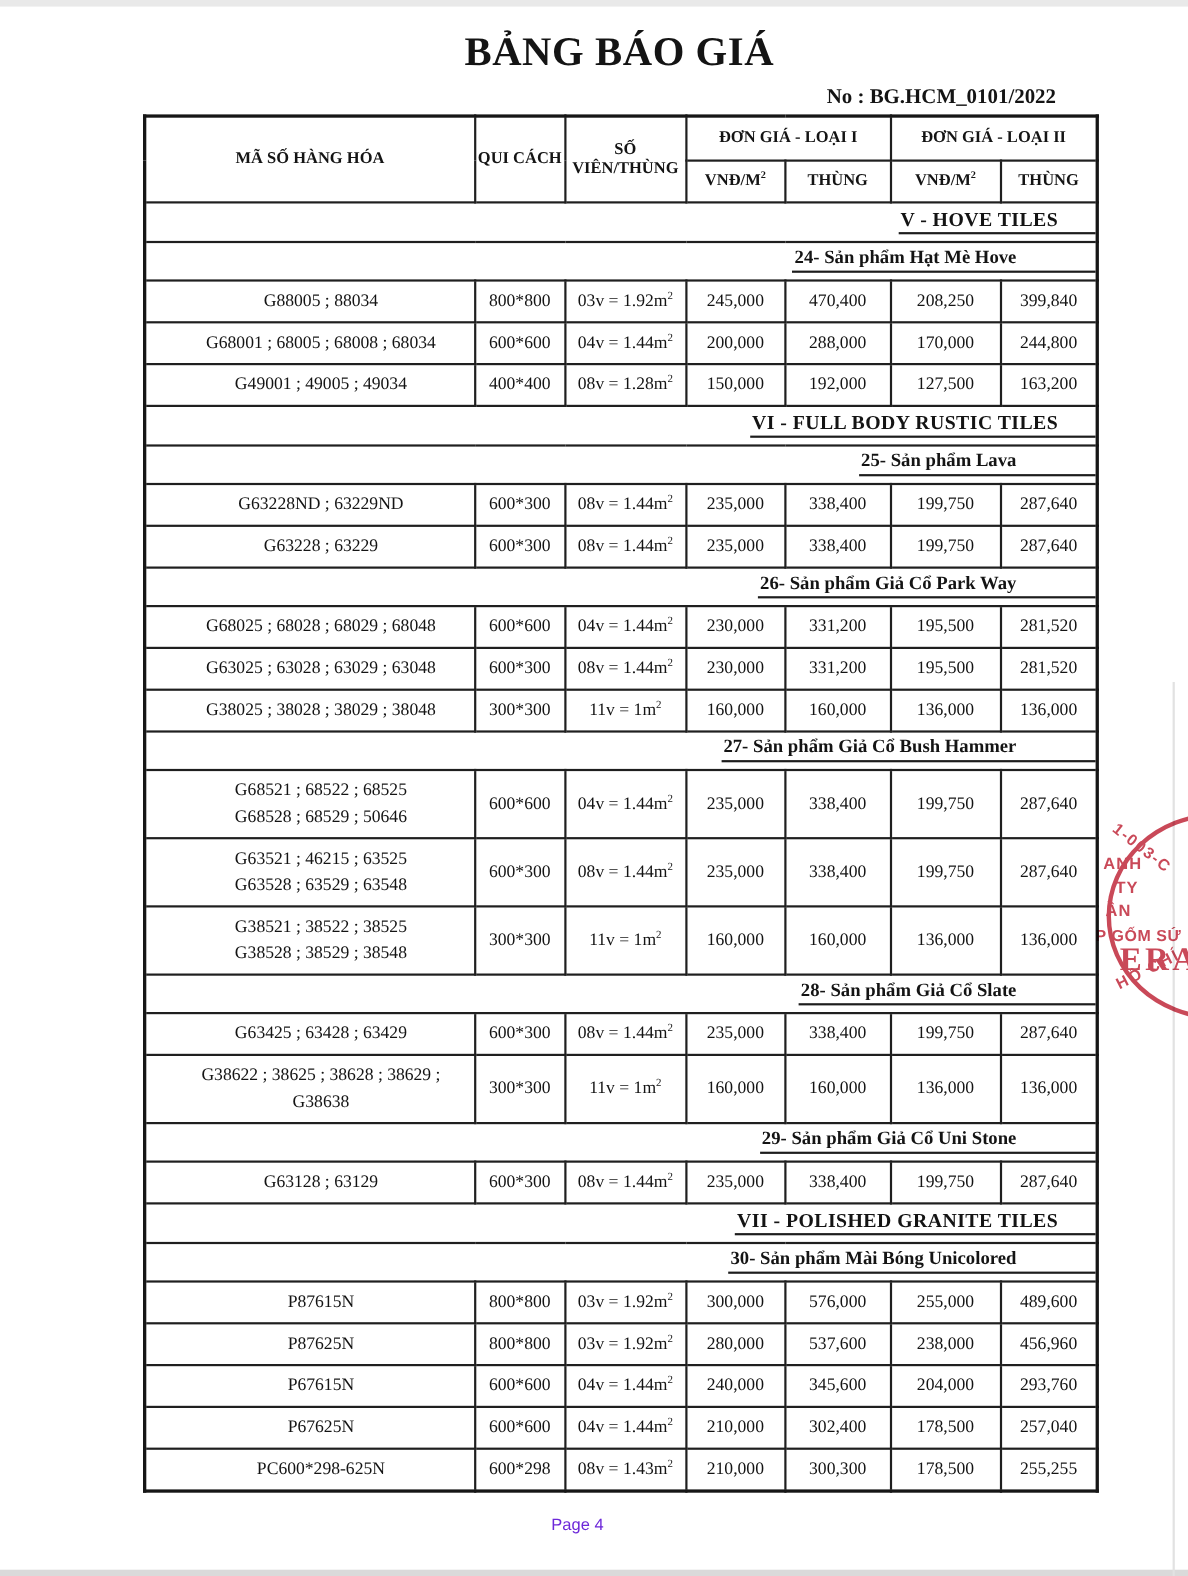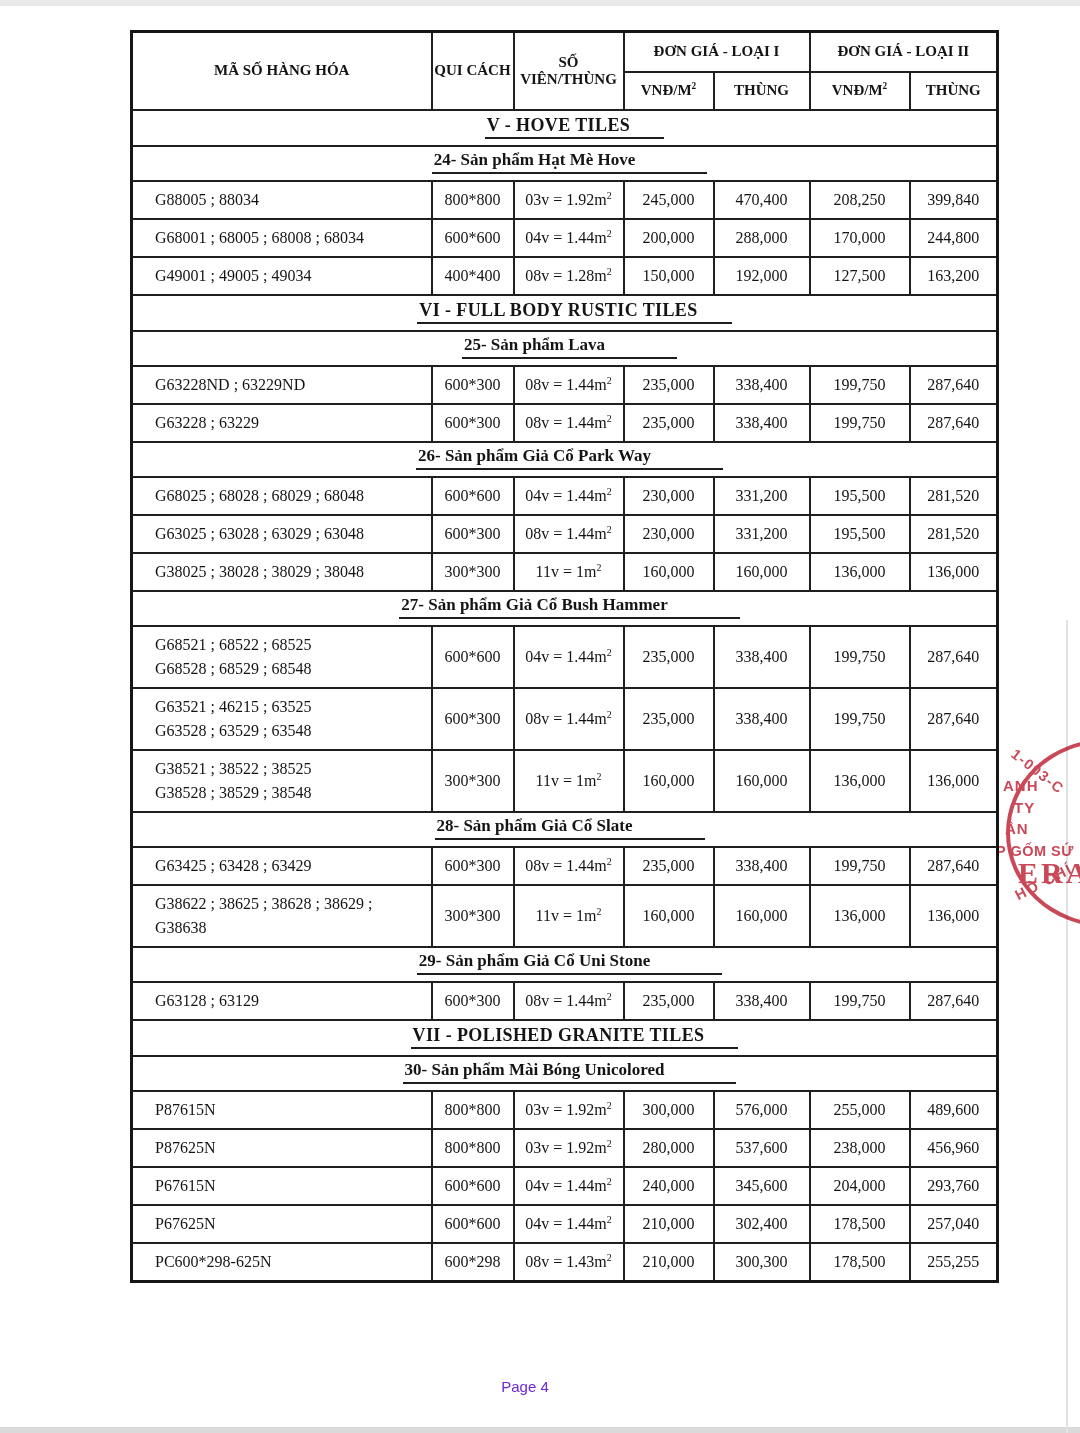--- a/index.html
+++ b/index.html
@@ -19,29 +19,29 @@
   table.price-table{
     border-collapse:collapse;table-layout:fixed;width:866px;margin-top:4px;
     border:3px solid #161616;
   }
   .price-table th,.price-table td{border:2px solid #1f1f1f;}
   .price-table thead th{font-size:15px;font-weight:bold;text-align:center;padding:2px 1px;}
   .price-table thead tr.h1{height:40px;}
   .price-table thead tr.h2{height:38px;}
   sup{font-size:.62em;line-height:0;}
 
-  .section-row td,.group-row td{border-left:none;border-right:none;text-align:center;}
+  .section-row td,.group-row td{border-left:none;border-right:none;text-align:right;}
   .section-row td{padding:4px 0 6px 20px;}
   .group-row td{padding:3px 0 6px 10px;}
   .uline{display:inline-block;border-bottom:2.5px solid #1d1d1d;}
   .section-row .uline{font-size:18px;font-weight:bold;padding:0 34px 1px 2px;letter-spacing:.4px;}
   .group-row .uline{font-size:17px;font-weight:bold;padding:0 72px 2px 2px;}
 
   .item-row td{font-size:16px;text-align:center;padding:6px 2px;line-height:24px;}
-  .item-row td.c-codes{text-align:left;padding-left:22px;}
+  .item-row td.c-codes{text-align:center;padding-left:22px;}
 
   .page-no{
     position:absolute;top:1352px;left:-38px;width:866px;text-align:center;
     font-family:"Liberation Sans",sans-serif;font-size:15px;color:#6d28d9;
   }
 
   
   .stamp{
     position:absolute;inset:0;pointer-events:none;color:#c5394a;
     opacity:.92;mix-blend-mode:multiply;
@@ -64,20 +64,22 @@
     transform:rotate(-27deg);transform-origin:left center;}
 </style>
 </head>
 <body>
 
 <div class="edge-top"></div>
 <div class="edge-bottom"></div>
 <div class="edge-right"></div>
 
 <div class="doc">
+  <div class="title">BẢNG BÁO GIÁ</div>
+  <div class="doc-no">No : BG.HCM_0101/2022</div>
 
   <table class="price-table">
     <colgroup>
       <col style="width:300px">
         <col style="width:82px">
         <col style="width:110px">
       <col style="width:90px">
         <col style="width:96px">
         <col style="width:100px">
         <col style="width:88px">
@@ -200,21 +202,21 @@
           <td>160,000</td>
           <td>136,000</td>
           <td>136,000</td>
         </tr>
         <tr class="group-row">
           <td colspan="7"><span class="uline">27- Sản phẩm Giả Cổ Bush Hammer</span></td>
         </tr>
         <tr class="item-row">
           <td class="c-codes">
             <div>G68521 ; 68522 ; 68525</div>
-            <div>G68528 ; 68529 ; 68548</div>
+            <div>G68528 ; 68529 ; 50646</div>
           </td>
           <td>600*600</td>
           <td>04v = 1.44m<sup>2</sup></td>
           <td>235,000</td>
           <td>338,400</td>
           <td>199,750</td>
           <td>287,640</td>
         </tr>
         <tr class="item-row">
           <td class="c-codes">

